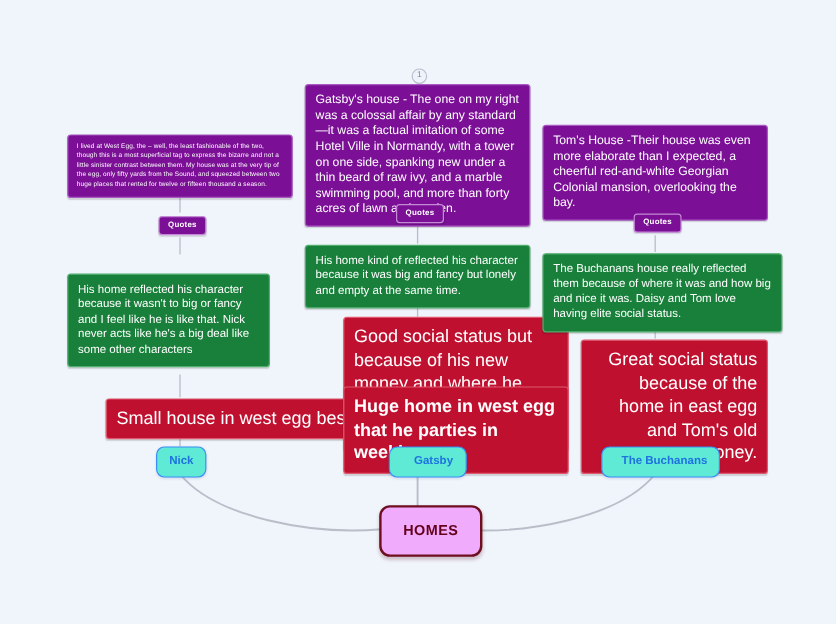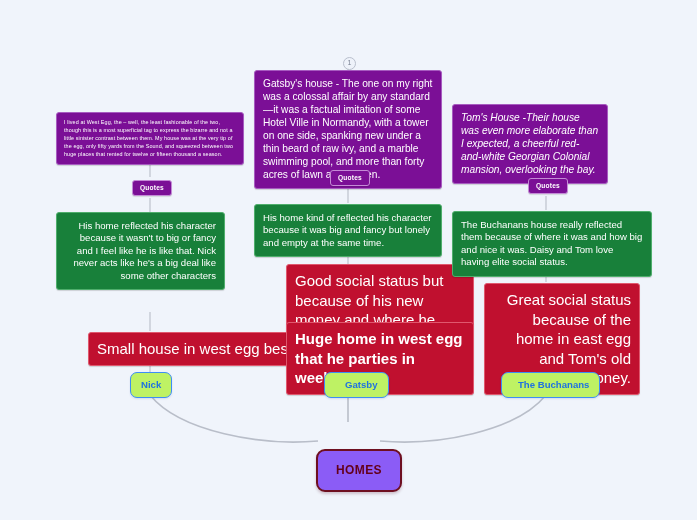--- a/index.html
+++ b/index.html
@@ -95,46 +95,45 @@
     font-weight: bold;
     letter-spacing: .2px;
     padding: 3px 7px 4px 7px;
     text-align: center;
     white-space: nowrap;
     box-shadow: 0 1px 1px rgba(0,0,0,.12);
   }
 
   
   .node-branch {
-    background: #bef264;
+    background: #5eead4;
     border: 1.4px solid #3d8ef5;
     border-radius: 7px;
     color: #1f72e0;
     font-size: 9.6px;
     font-weight: bold;
     padding: 6px 10px 7px 10px;
     text-align: center;
     white-space: nowrap;
     box-shadow: 0 1px 2px rgba(40,80,150,.14);
   }
 
   
   .node-root {
-    background: #8b5cf6;
+    background: #f0abfc;
     border: 2px solid #6e0f20;
     border-radius: 9px;
     color: #63001a;
     font-size: 12px;
     font-weight: bold;
     letter-spacing: .4px;
     padding: 12px 18px 13px 18px;
     text-align: center;
     white-space: nowrap;
     box-shadow: 0 2px 3px rgba(80,10,30,.22);
-    margin-top: 28px;
   }
 
   
   .collapse-handle {
     position: absolute;
     width: 11px;
     height: 11px;
     border-radius: 50%;
     background: #eef2fa;
     border: 1px solid #b9bfcd;
@@ -181,40 +180,40 @@
       <path d="M546,395 C 516,432 436,446 380,441"></path>
     </g>
   </svg>
 
   <div class="collapse-handle" style="left:343px; top:57px;">1</div>
 
   <div class="node box-purple tiny" style="left:56px; top:112px; width:188px;">I lived at West Egg, the – well, the least fashionable of the two, though this is a most superficial tag to express the bizarre and not a little sinister contrast between them. My house was at the very tip of the egg, only fifty yards from the Sound, and squeezed between two huge places that rented for twelve or fifteen thousand a season.</div>
 
   <div class="node badge-quotes" style="left:132px; top:180px;">Quotes</div>
 
-  <div class="node box-green" style="left:56px; top:212px; width:169px;text-align:right;">His home reflected his character because it wasn't to big or fancy and I feel like he is like that. Nick never acts like he's a big deal like some other characters</div>
+  <div class="node box-green" style="left:56px; top:228px; width:169px;">His home reflected his character because it wasn't to big or fancy and I feel like he is like that. Nick never acts like he's a big deal like some other characters</div>
 
 
   <div class="node box-crimson single" style="left:56px; top:332px;">Small house in west egg beside Gatsby's</div>
 
   <div class="node node-branch" style="left:130px; top:372px;">Nick</div>
 
   <div class="node box-purple normal" style="left:254px; top:70px; width:188px;">Gatsby's house - The one on my right was a colossal affair by any standard—it was a factual imitation of some Hotel  Ville in Normandy, with a tower on one side, spanking new under a thin beard of raw ivy, and a marble swimming pool, and more than forty acres of lawn and garden.</div>
 
   <div class="node badge-quotes" style="left:330px; top:170px;">Quotes</div>
 
   <div class="node box-green" style="left:254px; top:204px; width:188px;">His home kind of reflected his character because it was big and fancy but lonely and empty at the same time.</div>
 
   <div class="node box-crimson" style="left:254px; top:264px; width:188px;">Good social status but because of his new money and where he lived, it was never as good as the Buchanans</div>
 
   <div class="node box-crimson" style="left:254px; top:322px; width:188px;font-weight:bold;">Huge home in west egg that he parties in weekly</div>
 
   <div class="node node-branch" style="left:324px; top:372px;padding-left:20px;">Gatsby</div>
 
-  <div class="node box-purple normal" style="left:452px; top:104px; width:156px;font-style:italic;">Tom's House -Their house was even more elaborate than I expected, a cheerful red-and-white Georgian Colonial mansion, overlooking the bay.</div>
+  <div class="node box-purple normal" style="left:452px; top:104px; width:188px;">Tom's House -Their house was even more elaborate than I expected, a cheerful red-and-white Georgian Colonial mansion, overlooking the bay.</div>
 
   <div class="node badge-quotes" style="left:528px; top:178px;">Quotes</div>
 
   <div class="node box-green" style="left:452px; top:211px; width:200px;">The Buchanans house really reflected them because of where it was and how big and nice it was. Daisy and Tom love having elite social status.</div>
 
   <div class="node box-crimson" style="left:452px; top:283px; width:156px;text-align:right;">Great social status because of the home in east egg and Tom's old money.</div>
 
 
   <div class="node node-branch" style="left:501px; top:372px;padding-left:16px;">The Buchanans</div>
 

